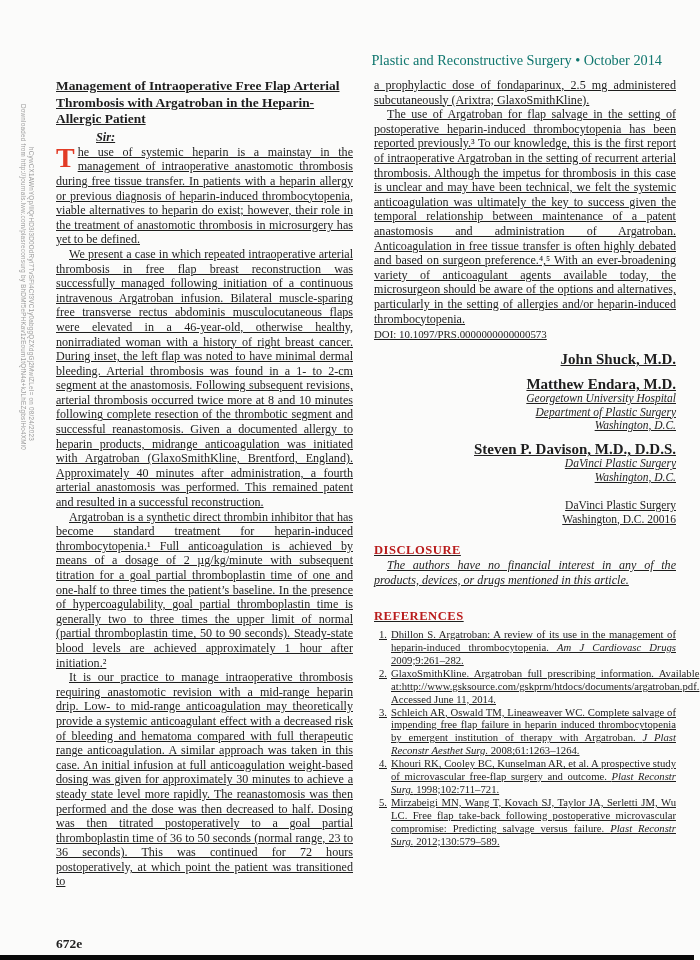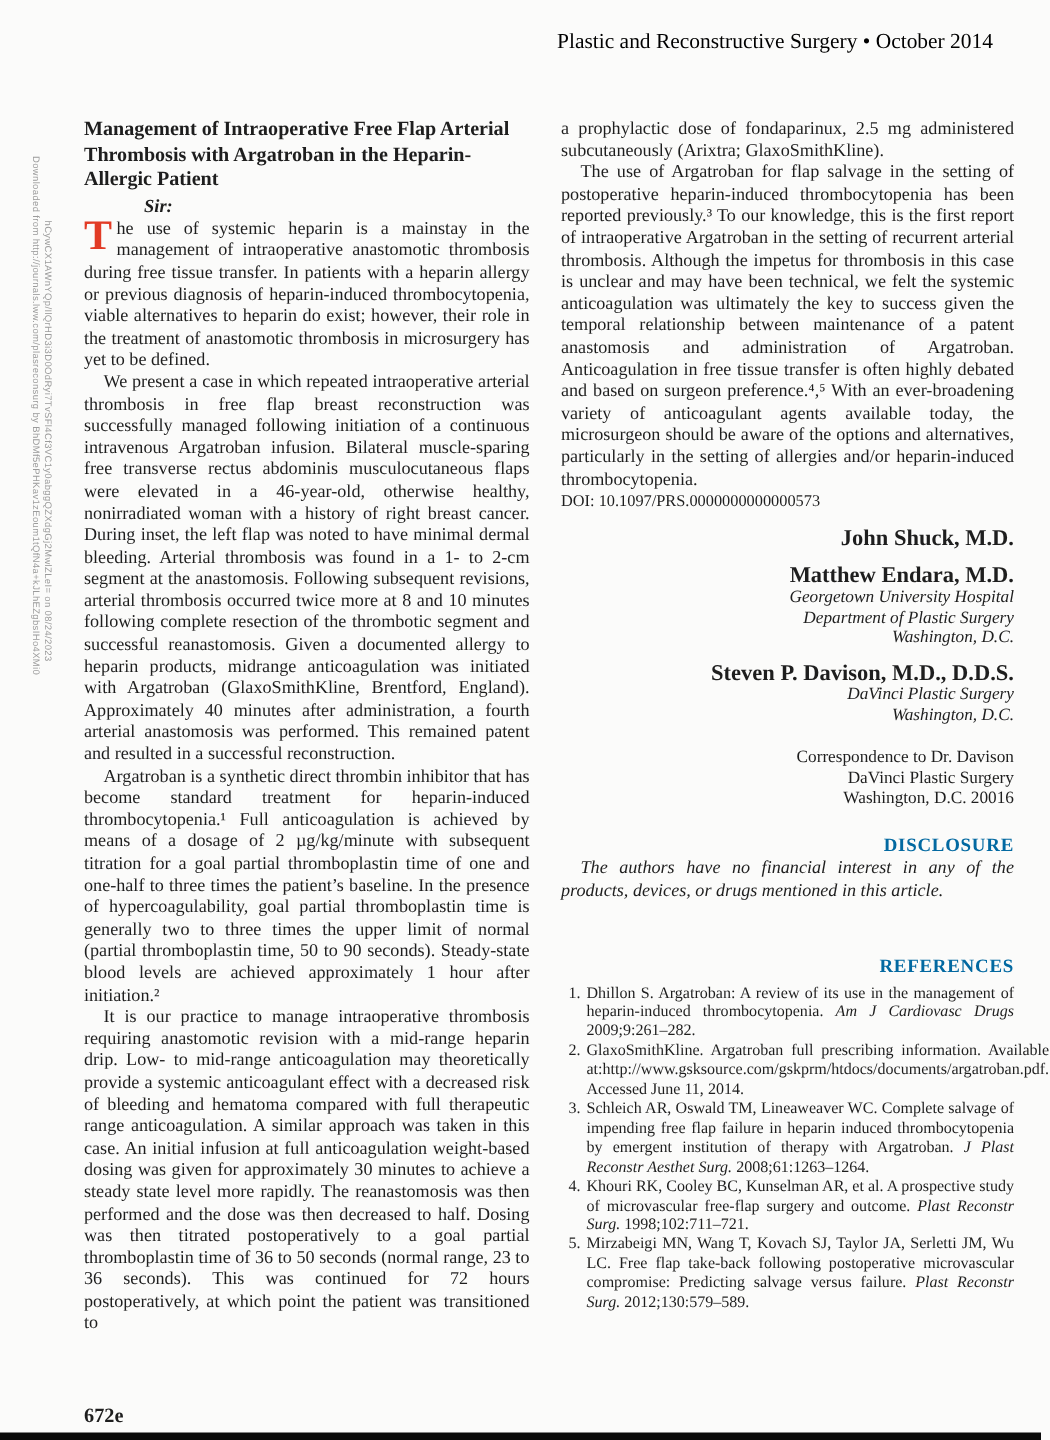--- a/index.html
+++ b/index.html
@@ -7,23 +7,23 @@
   body {
     width: 700px; height: 960px;
     position: relative;
     background: #fbfbfa;
     color: #1e1e1e;
     font-family: "Liberation Serif", "DejaVu Serif", serif;
     overflow: hidden;
   }
   .page-header {
     position: absolute;
-    top: 20px; right: 38px;
+    top: 52px; right: 38px;
     font-size: 14.3px;
-    color: #000000;
+    color: #0f766e;
     white-space: nowrap;
   }
   .watermark {
     position: absolute;
     transform-origin: 0 0;
     transform: rotate(90deg);
     font-family: "Liberation Sans", "DejaVu Sans", sans-serif;
     font-size: 6.3px;
     letter-spacing: 0.25px;
     color: #9b9b9b;
@@ -31,20 +31,21 @@
   }
   .wm1 { left: 27px; top: 104px; }
   .wm2 { left: 35px; top: 147px; }
 
   .columns {
     position: absolute;
     top: 78px; left: 56px;
     width: 620px;
     display: flex;
     gap: 21px;
+    text-decoration: underline;
   }
   .col { width: 302px; }
 
   .article-title {
     font-weight: bold;
     font-size: 13.4px;
     line-height: 16.6px;
     margin: 0 0 2px 0;
   }
   .salutation {
@@ -79,31 +80,31 @@
   .authors { margin-top: 11px; text-align: right; }
   .author-block + .author-block { margin-top: 10px; }
   .author-name { font-weight: bold; font-size: 15px; line-height: 15px; }
   .author-aff { font-style: italic; font-size: 11.5px; line-height: 13.4px; }
 
   .correspondence { margin-top: 15px; text-align: right; }
   .corr-line { font-size: 11.5px; line-height: 13.4px; }
 
   .section-heading {
     margin-top: 17px;
-    text-align: right;
+    text-align: left;
     font-weight: bold;
     font-size: 12.6px;
     letter-spacing: 0.5px;
-    color: #0369a1;
+    color: #b91c1c;
   }
   .disclosure-text {
     margin-top: 3px;
     font-style: italic;
   }
-  .references { margin-top: 36px; }
+  .references { margin-top: 22px; }
   .ref-list { margin-top: 4px; }
   .ref-item { display: flex; }
   .ref-num {
     width: 13px; min-width: 13px;
     text-align: right;
     margin-right: 4px;
     font-size: 10.7px; line-height: 12.9px;
   }
   .ref-body {
     text-align: justify;
@@ -159,21 +160,20 @@
         <div class="author-aff">Washington, D.C.</div>
       </div>
       <div class="author-block">
         <div class="author-name">Steven P. Davison, M.D., D.D.S.</div>
         <div class="author-aff">DaVinci Plastic Surgery</div>
         <div class="author-aff">Washington, D.C.</div>
       </div>
     </div>
 
     <div class="correspondence">
-      <div class="corr-line">Correspondence to Dr. Davison</div>
       <div class="corr-line">DaVinci Plastic Surgery</div>
       <div class="corr-line">Washington, D.C. 20016</div>
     </div>
 
     <div class="section-heading">DISCLOSURE</div>
     <p class="body-par indent disclosure-text">The authors have no financial interest in any of the products, devices, or drugs mentioned in this article.</p>
 
     <div class="references">
       <div class="section-heading" style="margin-top:0;">REFERENCES</div>
       <div class="ref-list">

